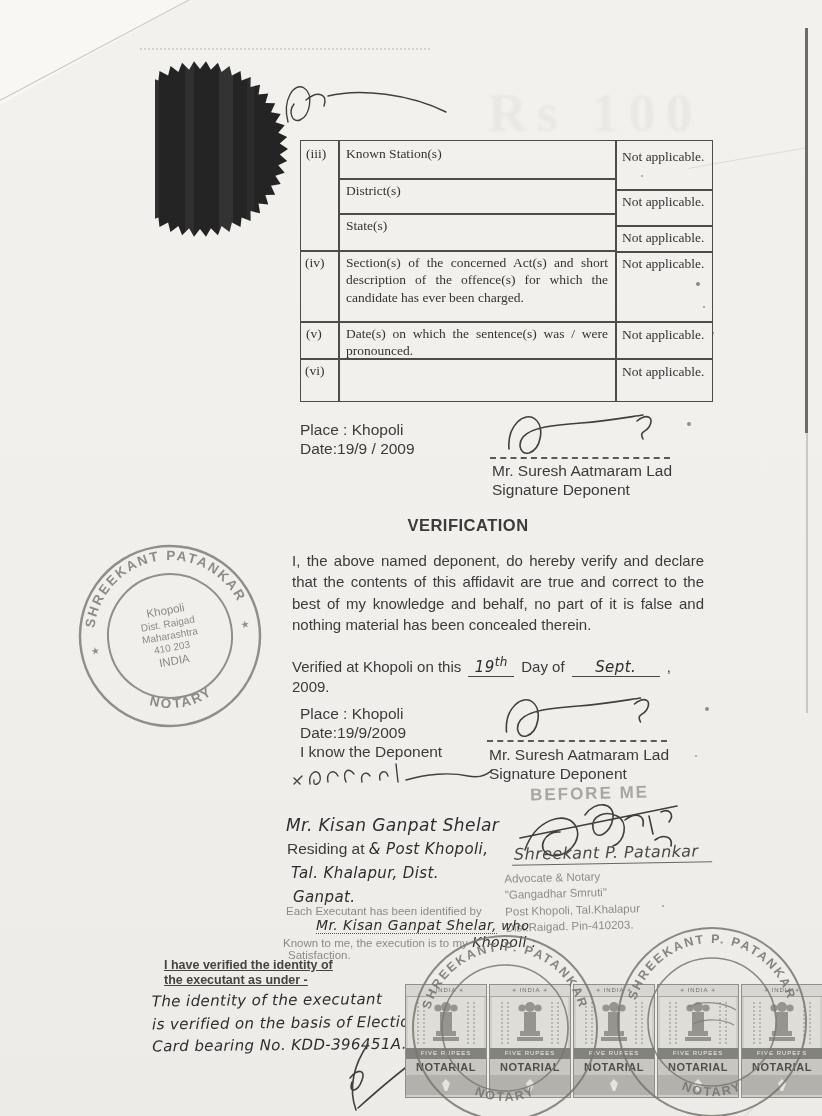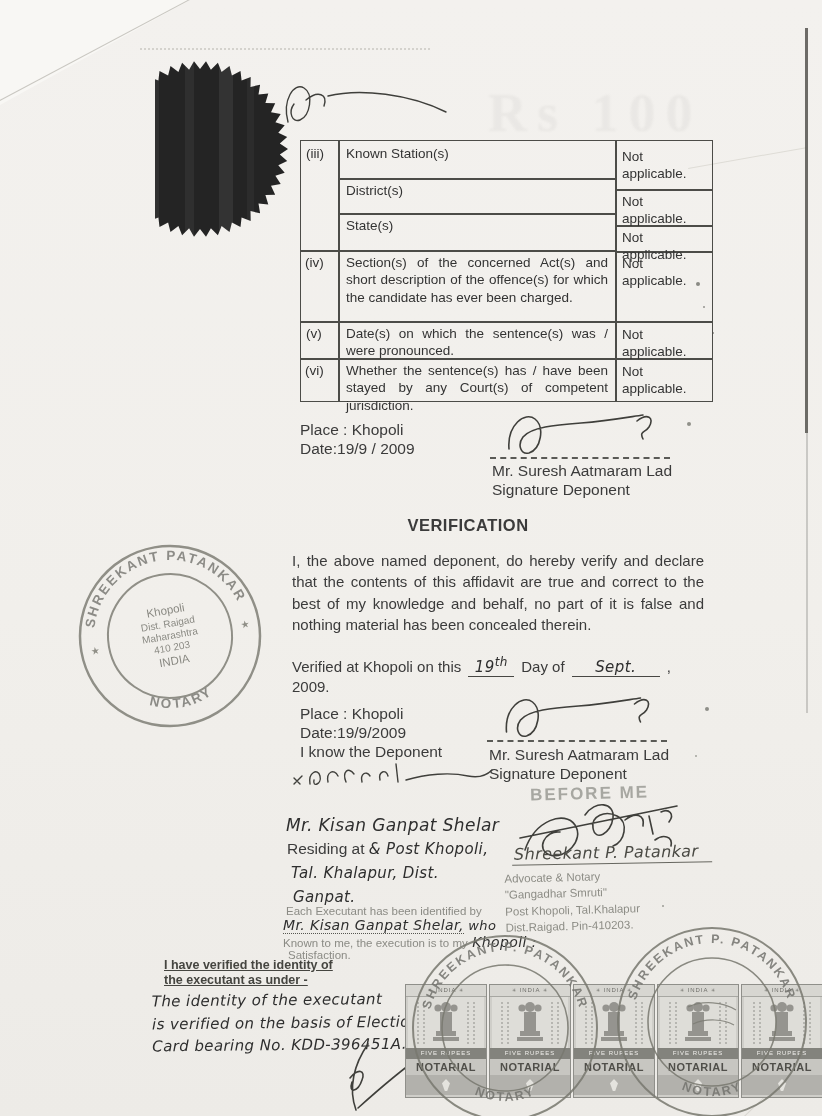--- a/index.html
+++ b/index.html
@@ -18,35 +18,35 @@
   .edge-line{background:#55534f;}
   .specks{width:2px;height:2px;border-radius:50%;background:transparent;
           box-shadow:697px 283px 0 1px #8a8a84,703px 306px 0 0 #95958f,688px 423px 0 1px #90908a,
                      700px 561px 0 0 #9a9a94,641px 175px 0 0 #a0a09a,706px 708px 0 1px #8e8e88,
                      662px 905px 0 0 #9b9b95,712px 332px 0 0 #8a8a84,695px 755px 0 0 #a3a39d;}
   .watermark{font-size:54px;font-weight:bold;letter-spacing:10px;color:rgba(90,90,90,0.055);
              filter:blur(1px);font-family:"Liberation Serif",serif;}
   
   .seal-svg{clip-path:inset(0 0 0 48px);}
   
-  .tbl{left:300px;top:140px;width:411px;height:260px;border:1.6px solid #4c4c48;font-size:13.5px;color:#333;}
+  .tbl{left:300px;top:140px;width:411px;height:260px;border:1.6px solid #4c4c48;font-size:13.5px;color:#333;font-family:Liberation Serif, serif;}
   .vline{position:absolute;top:0;bottom:0;width:1.6px;background:#4c4c48;}
   .hline{position:absolute;height:1.6px;background:#4c4c48;}
   .cell{position:absolute;line-height:1.28;}
   .cell.desc{text-align:justify;}
   
   .dashline{border-top:2px dashed #5a5a56;height:0;}
   .sig path{fill:none;stroke:#3f3f3b;stroke-width:1.6;stroke-linecap:round;}
   .sig.thin path{stroke-width:1.4;}
   .blank{display:inline-block;border-bottom:1.6px solid #474743;text-align:center;margin:0 7px;}
   sup.th{font-size:12px;vertical-align:6px;}
   .before-me{font-weight:bold;font-size:17px;letter-spacing:2px;color:#9b9b95;
              transform:rotate(-1.5deg);opacity:.85;}
   .notary-addr{font-size:11.5px;line-height:1.42;color:#8d8d86;transform:rotate(-1.5deg);}
-  .dotted-under{border-bottom:1.6px dotted #55554f;}
+  .dotted-under{border-bottom:1.6px dotted #55554f;margin-left:33px;}
   
   .nstamp{position:absolute;width:80px;height:112px;background:#deddd8;border:1px solid #8f8f8a;
           box-shadow:inset 0 0 0 2px #cfcec9;}
   .ns-top{height:11px;line-height:11px;text-align:center;font-size:6px;letter-spacing:1px;
           color:#6f6f6a;background:#d7d6d1;border-bottom:1px solid #a7a7a2;}
   .ns-top::before{content:"✳ ";font-size:5px;} .ns-top::after{content:" ✳";font-size:5px;}
   .ns-art{height:51px;display:flex;align-items:center;justify-content:center;}
   .ns-band{height:11px;line-height:11px;text-align:center;font-size:6px;letter-spacing:1px;
            color:#efeeea;background:#83837d;}
   .ns-label{height:16px;line-height:16px;text-align:center;font-weight:bold;font-size:11px;
@@ -108,21 +108,20 @@
     <div class="cell" style="left:5px;top:4px;width:30px">(iii)</div>
     <div class="cell" style="left:4px;top:113px;width:30px">(iv)</div>
     <div class="cell" style="left:5px;top:184px;width:30px">(v)</div>
     <div class="cell" style="left:4px;top:221px;width:30px">(vi)</div>
 
     <div class="cell desc" style="left:45px;top:4px;width:262px">Known Station(s)</div>
     <div class="cell desc" style="left:45px;top:41px;width:262px">District(s)</div>
     <div class="cell desc" style="left:45px;top:76px;width:262px">State(s)</div>
     <div class="cell desc" style="left:45px;top:113px;width:262px">Section(s) of the concerned Act(s) and short description of the offence(s) for which the candidate has ever been charged.</div>
     <div class="cell desc" style="left:45px;top:184px;width:262px">Date(s) on which the sentence(s) was / were pronounced.</div>
-    <div class="cell desc" style="left:45px;top:221px;width:262px">Whether the sentence(s) has / have been stayed by any Court(s) of competent jurisdiction.</div>
 
     <div class="cell" style="left:321px;top:7px;width:84px">Not applicable.</div>
     <div class="cell" style="left:321px;top:52px;width:84px">Not applicable.</div>
     <div class="cell" style="left:321px;top:88px;width:84px">Not applicable.</div>
     <div class="cell" style="left:321px;top:114px;width:84px">Not applicable.</div>
     <div class="cell" style="left:321px;top:185px;width:84px">Not applicable.</div>
     <div class="cell" style="left:321px;top:222px;width:84px">Not applicable.</div>
   </div>
 
   <div class="abs print" style="left:300px;top:420px;font-size:15.5px;line-height:1.25;">

